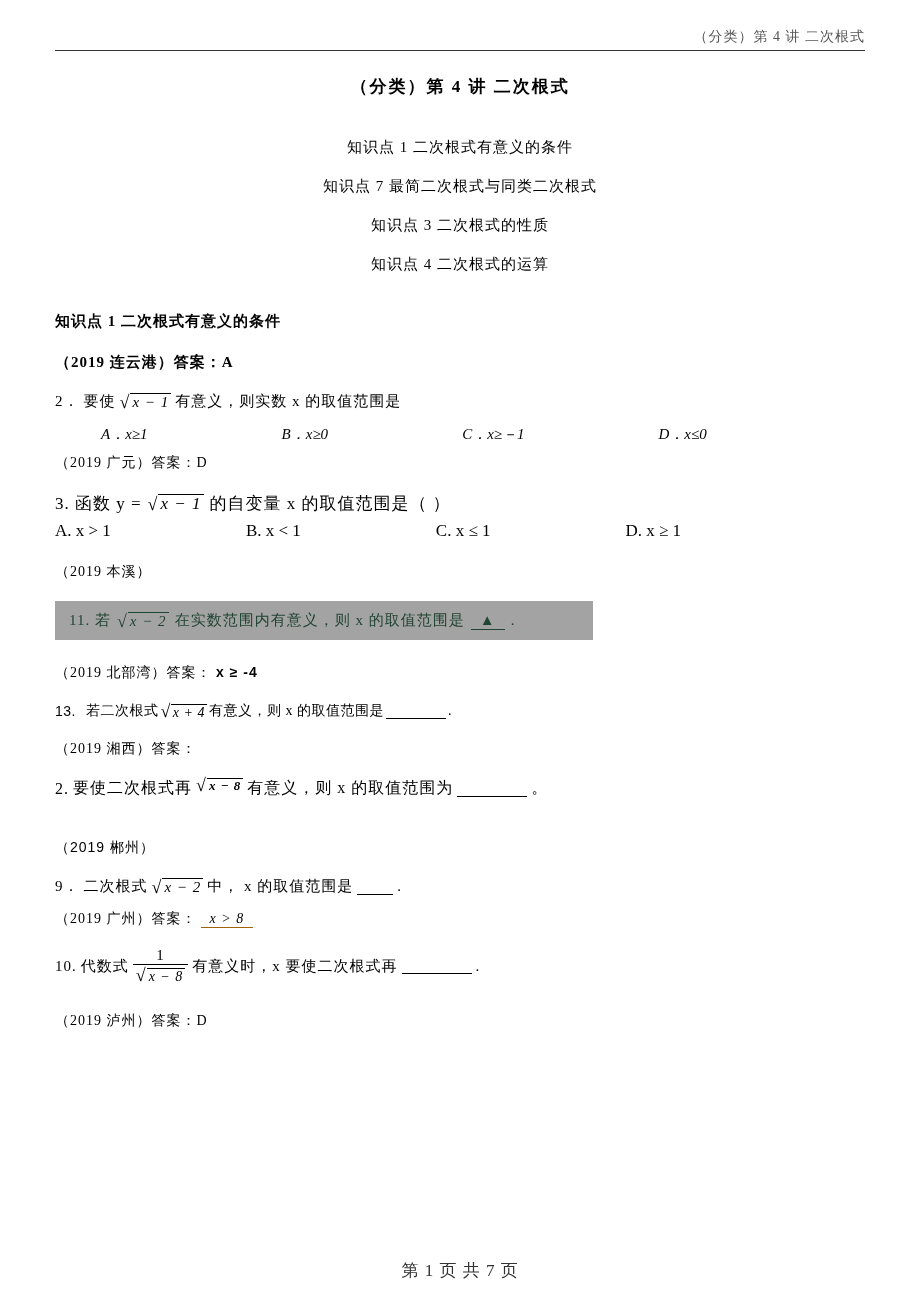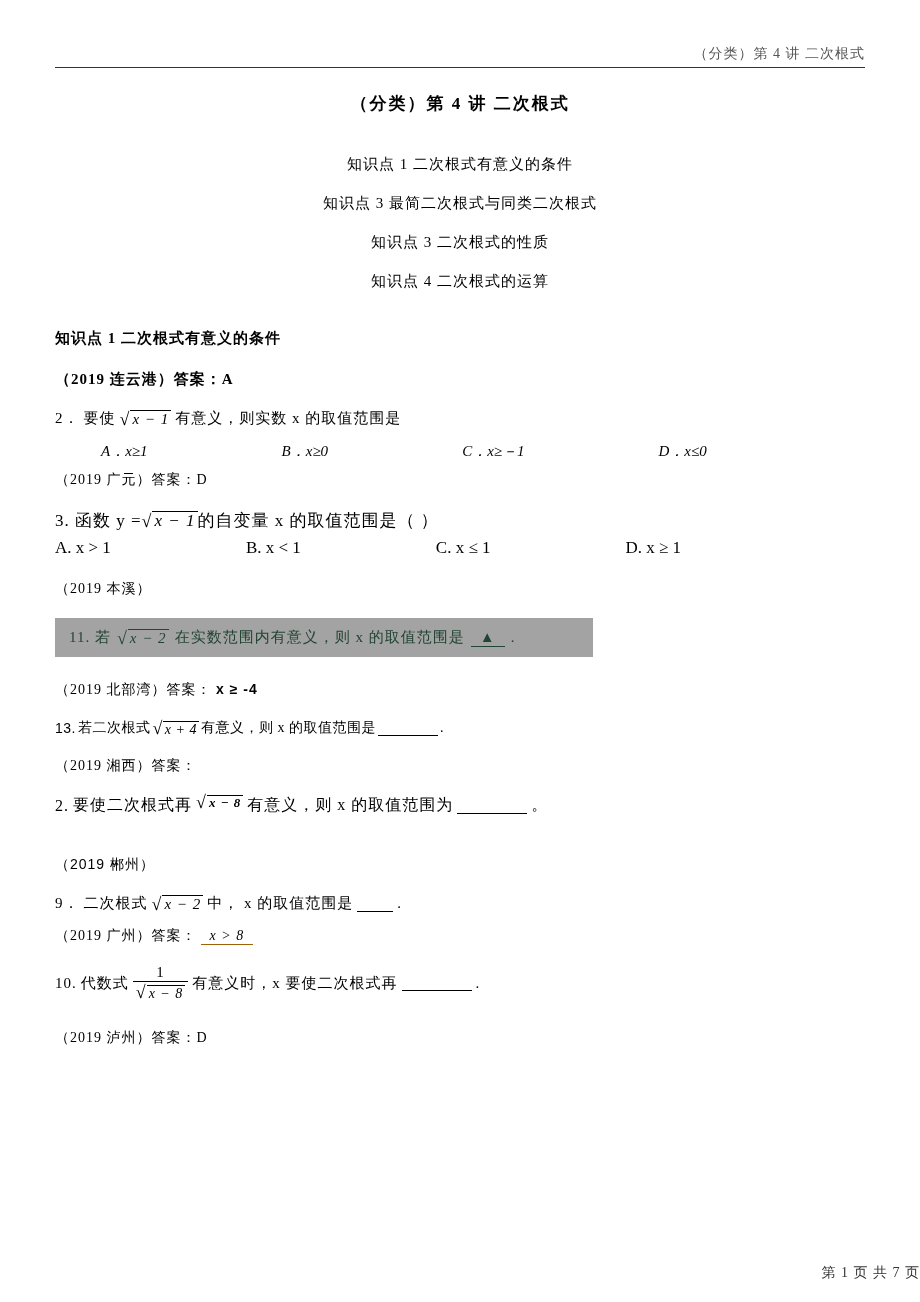--- a/index.html
+++ b/index.html
@@ -8,21 +8,21 @@
     background: #fff;
     font-family: "SimSun", "宋体", serif;
     color: #000;
   }
   .page {
     width: 920px;
     min-height: 1302px;
     margin: 0 auto;
     position: relative;
     box-sizing: border-box;
-    padding: 45px 55px 40px 55px;
+    padding: 28px 55px 40px 55px;
   }
   .running-head {
     text-align: right;
     font-size: 14px;
     color: #555;
     letter-spacing: 1px;
   }
   .hr {
     border: none;
     border-top: 1px solid #333;
@@ -114,47 +114,47 @@
   }
   .q13 {
     font-family: "SimSun", serif;
     font-size: 14px;
     margin: 6px 0 20px 0;
     letter-spacing: 0.5px;
     display:flex;
     align-items:center;
     gap:2px;
   }
-  .q13 .num { font-family: Arial, sans-serif; margin-right:0;}
+  .q13 .num { font-family: Arial, sans-serif; margin-right:8px;}
   .xge {
     font-family: Arial, sans-serif;
     font-weight: bold;
     font-size: 14px;
   }
   .frac {
     display: inline-flex;
     flex-direction: column;
     align-items: center;
     font-family: "Times New Roman", serif;
     vertical-align: middle;
     line-height: 1;
   }
   .frac .num { padding: 0 3px 1px 3px; }
   .frac .den { border-top: 1px solid #000; padding: 1px 3px 0 3px; display:flex; align-items:flex-end;}
   .q3block {
     font-family: "SimSun", serif;
     font-size: 17px;
     margin: 16px 0 6px 0;
   }
-  .q3block .row1 { display:flex; align-items:center; margin-bottom:6px; letter-spacing:1px;}
+  .q3block .row1 { display:flex; align-items:center; gap:6px; margin-bottom:6px; letter-spacing:1px;}
   .q3block .row2 { display:flex; gap:135px; font-size:17px;}
   .q3block .row2 span{ white-space:nowrap; }
   .footer {
-    text-align: right;
-    font-size: 14px;
+    text-align: center;
+    font-size: 17px;
     color: #333;
     position: absolute;
     bottom: 20px;
     left: 0; right: 0;
     letter-spacing: 1px;
   }
   .inline-ans {
     display:inline-flex;
     align-items:center;
     border-bottom:1px solid #a16207;
@@ -168,21 +168,21 @@
 
 <div class="page">
 
   <div class="running-head">（分类）第 4 讲  二次根式</div>
   <hr class="hr">
 
   <div class="title">（分类）第 4 讲  二次根式</div>
 
   <div class="toc">
     <div>知识点 1  二次根式有意义的条件</div>
-    <div>知识点 3  最简二次根式与同类二次根式</div>
+    <div>知识点 7  最简二次根式与同类二次根式</div>
     <div>知识点 3  二次根式的性质</div>
     <div>知识点 4  二次根式的运算</div>
   </div>
 
   <div class="section-head">知识点 1  二次根式有意义的条件</div>
 
   <div class="src-line" style="font-weight:bold;">（2019 连云港）答案：A</div>
   <div class="q-line">
     <span>2．</span>
     <span>要使 </span>

